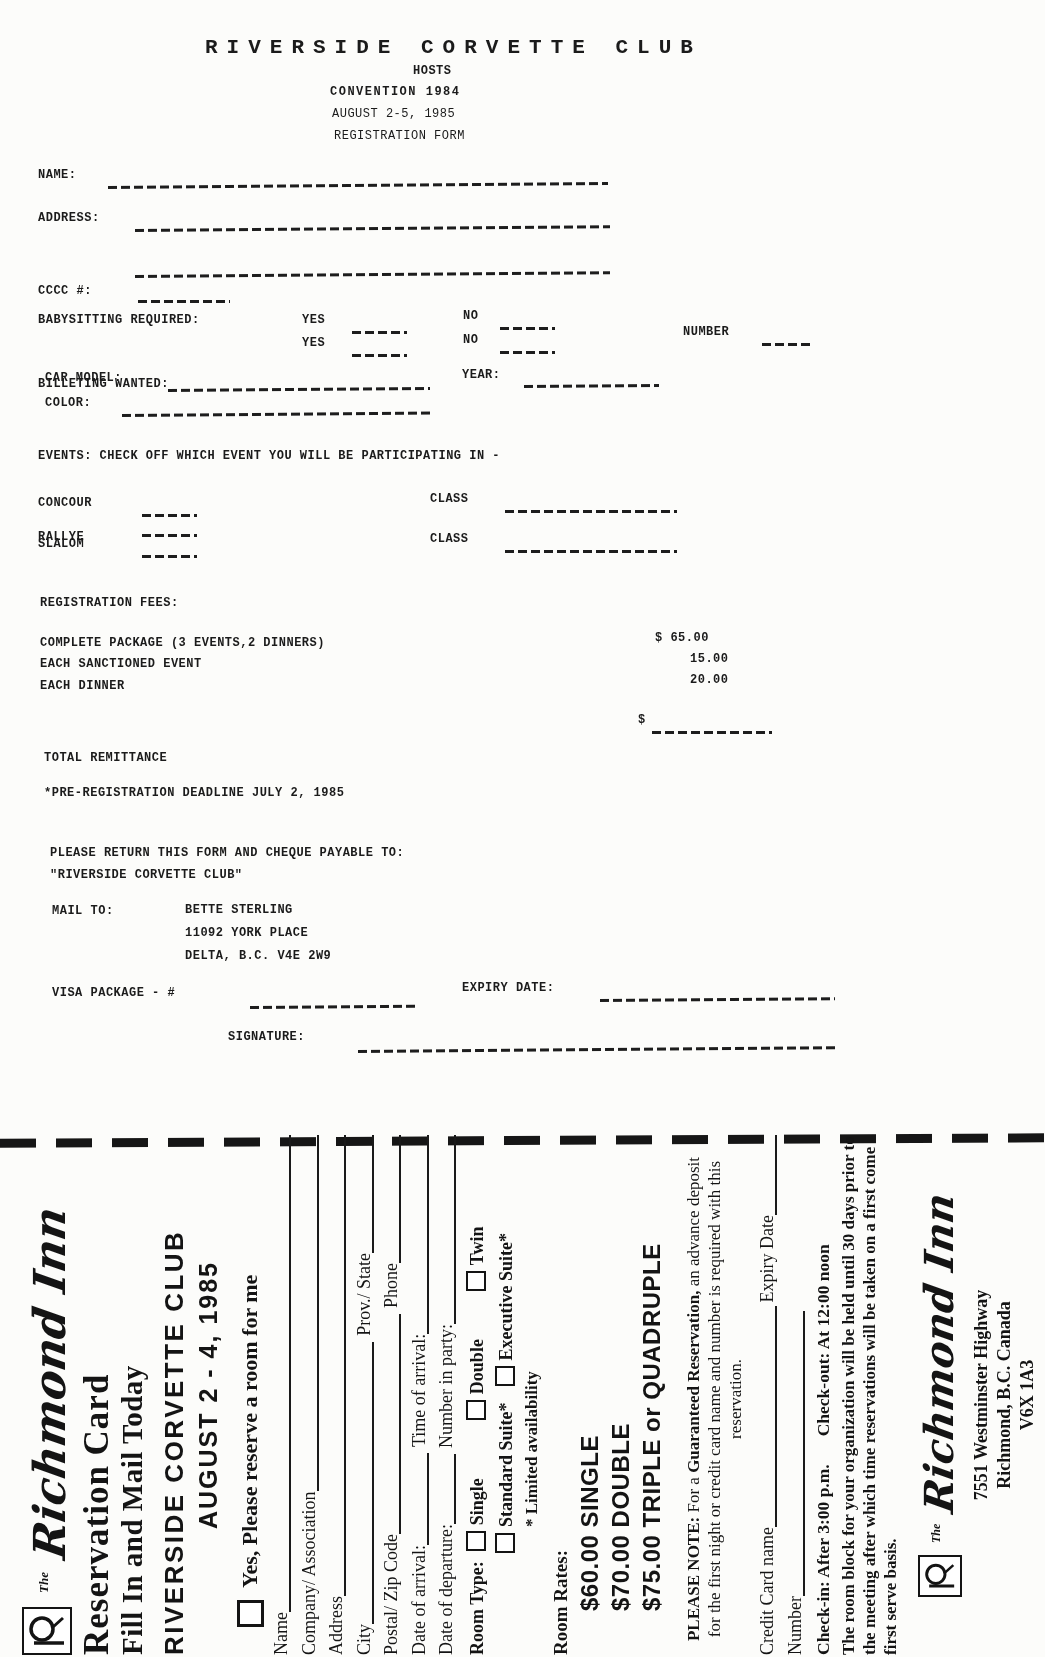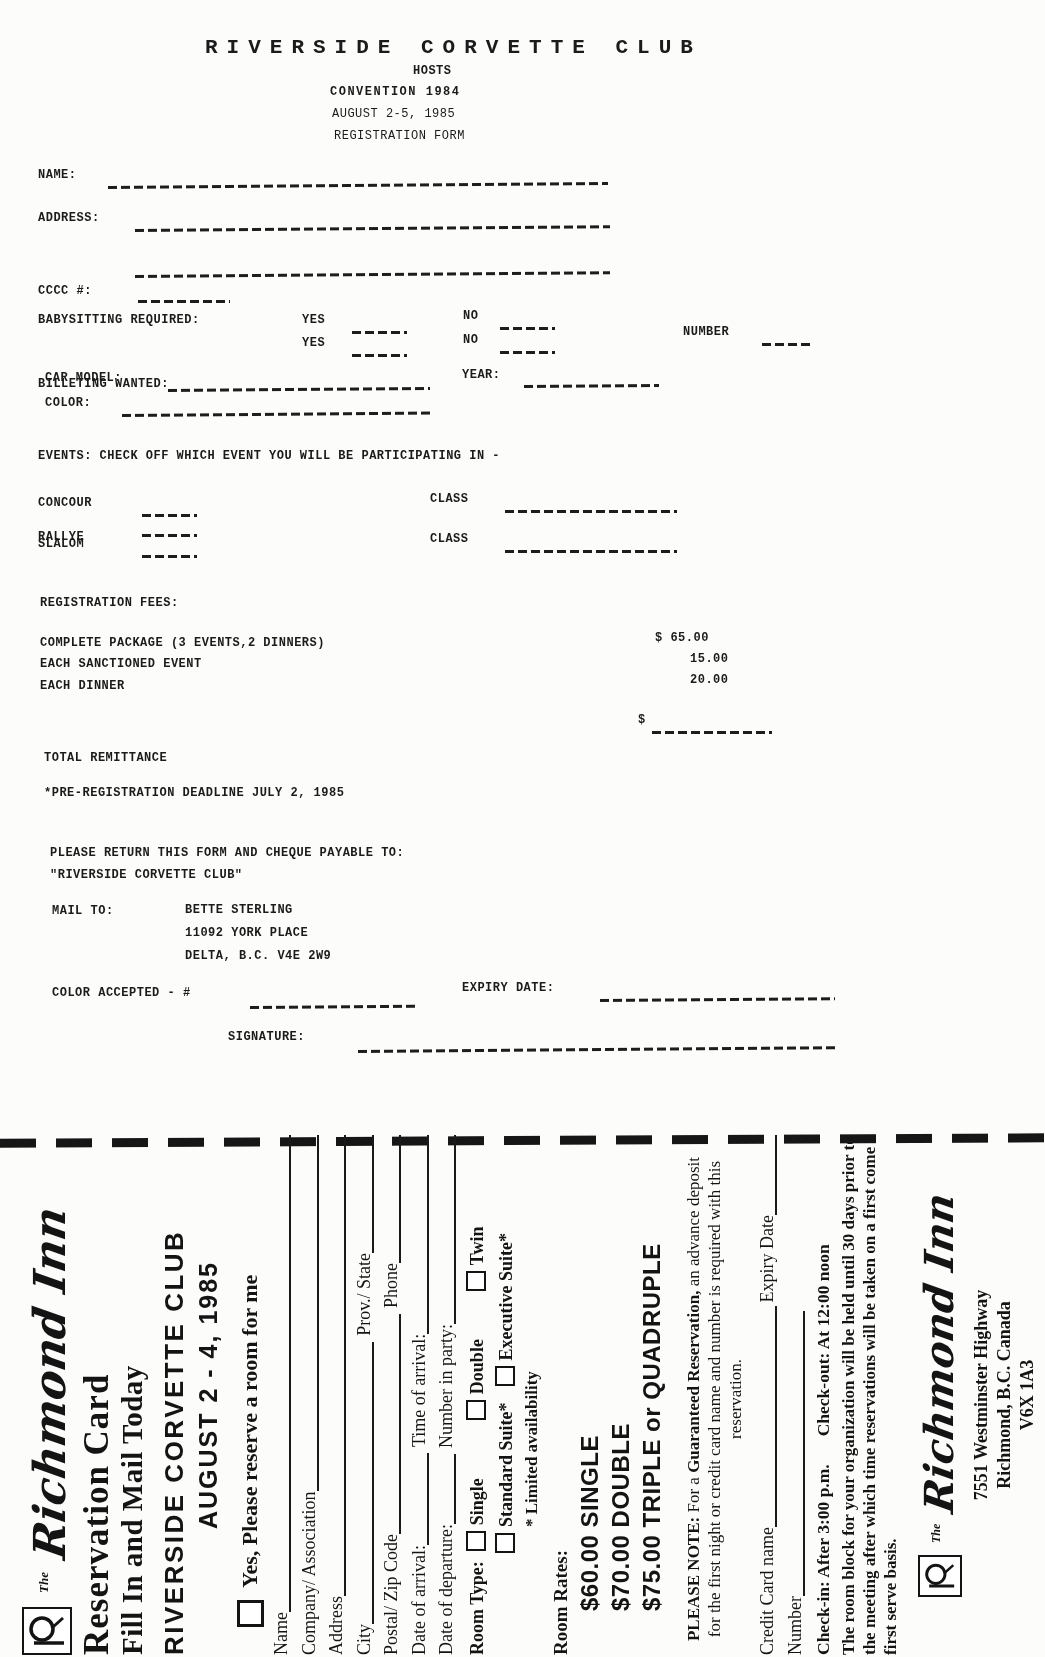--- a/index.html
+++ b/index.html
@@ -120,21 +120,21 @@
   <div class="t" style="left:44px;top:786px;">*PRE-REGISTRATION DEADLINE JULY 2, 1985</div>
 
   <div class="t" style="left:50px;top:846px;">PLEASE RETURN THIS FORM AND CHEQUE PAYABLE TO:</div>
   <div class="t" style="left:50px;top:868px;">"RIVERSIDE CORVETTE CLUB"</div>
 
   <div class="t" style="left:52px;top:904px;">MAIL TO:</div>
   <div class="t" style="left:185px;top:903px;">BETTE STERLING</div>
   <div class="t" style="left:185px;top:926px;text-align:center;">11092 YORK PLACE</div>
   <div class="t" style="left:185px;top:949px;">DELTA, B.C. V4E 2W9</div>
 
-  <div class="t" style="left:52px;top:986px;">COLOR ACCEPTED - #</div>
+  <div class="t" style="left:52px;top:986px;">VISA PACKAGE - #</div>
   <div class="uline sk" style="left:250px;top:1006px;width:165px;"></div>
   <div class="t" style="left:462px;top:981px;">EXPIRY DATE:</div>
   <div class="uline sk" style="left:600px;top:999px;width:235px;"></div>
 
   <div class="t" style="left:228px;top:1030px;">SIGNATURE:</div>
   <div class="uline sk" style="left:358px;top:1050px;width:478px;"></div>
 
   <div class="tear"></div>
 
   <div id="card">

